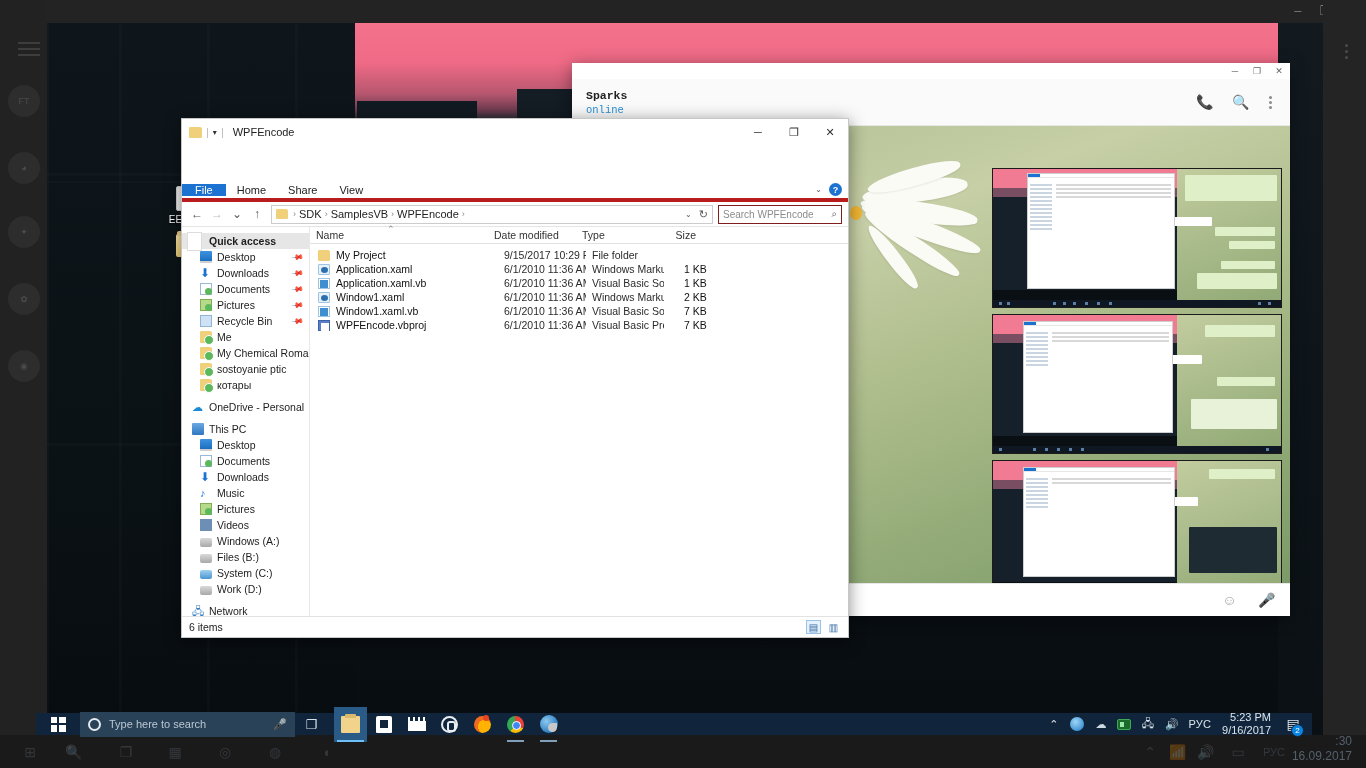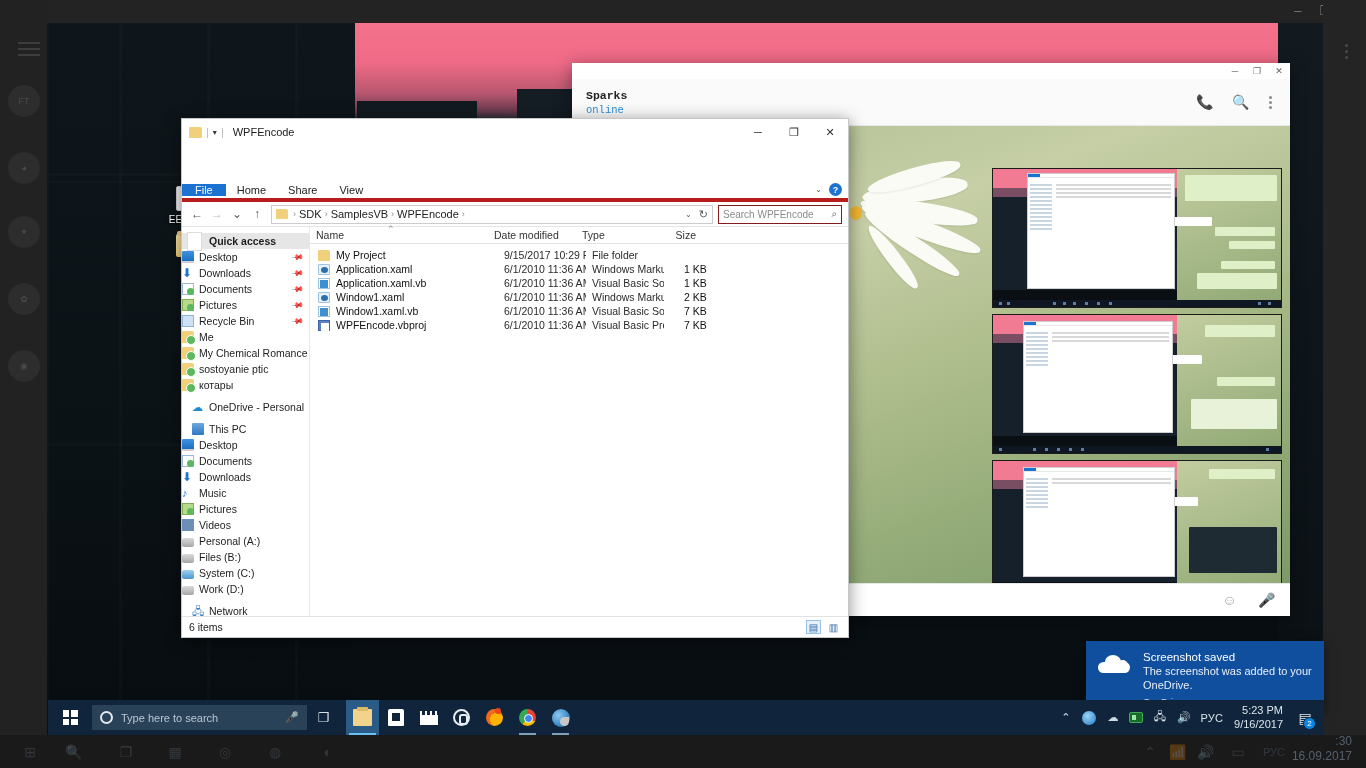--- a/index.html
+++ b/index.html
@@ -107,21 +107,21 @@
   .ex-search { width:124px; height:19px; border:1px solid #7f1d1d; display:flex; align-items:center;
      padding:0 4px; color:#8b8b8b; font-size:10px; }
   .ex-search .mag { margin-left:auto; color:#555; font-size:10px; }
 
   .ex-body { flex:1; display:flex; min-height:0; }
   .ex-nav { width:128px; background:#fff; border-right:1px solid #e8e8e8; overflow:hidden;
      font-size:10.5px; color:#1d1d1d; padding-top:6px; }
   .nv-row { height:16px; display:flex; align-items:center; padding-left:10px; gap:5px;
      white-space:nowrap; }
   .nv-row.sel { background:#e6e6e6; font-weight:bold; }
-  .nv-row.indent { padding-left:0; }
+  .nv-row.indent { padding-left:18px; }
   .nv-row .pin { margin-left:auto; margin-right:6px; color:#777; font-size:8px;
      transform:rotate(40deg); }
   .nv-ico { width:12px; height:12px; flex:0 0 12px; position:relative; }
   .i-star { color:#2a7fd4; font-size:11px; line-height:12px; }
   .i-desktop { background:linear-gradient(#3e93e0,#1c6fc0); border-radius:1px;
      border-bottom:2px solid #cfcfcf; }
   .i-dl { color:#1b72d0; font-size:12px; line-height:12px; }
   .i-doc { background:#fff; border:1px solid #9bb8d6; }
   .i-doc:after { content:""; position:absolute; right:-1px; bottom:-1px; width:7px; height:7px;
      background:#5cb85c; border-radius:50%; }
@@ -245,21 +245,21 @@
   .cloud:after { content:""; position:absolute; left:7px; bottom:5px; width:16px; height:13px;
      background:#fff; border-radius:50%; }
   .cloud .bump { position:absolute; left:19px; bottom:3px; width:11px; height:10px;
      background:#fff; border-radius:50%; }
   .toast-txt { flex:1; min-width:0; color:#fff; }
   .toast-title { font-size:11.5px; margin-bottom:2px; }
   .toast-body { font-size:11px; line-height:1.25; color:#e8eef6; }
   .toast-app { font-size:9.5px; color:#c6d6ea; margin-top:3px; }
 
   
-  #taskbar { position:absolute; left:48px; bottom:33px; width:1276px; height:35px;
+  #taskbar { position:absolute; left:36px; bottom:33px; width:1276px; height:22px;
      background:#10253b; display:flex; align-items:center; }
   .tb-start { width:44px; height:35px; display:flex; align-items:center; justify-content:center; }
   .winlogo { width:15px; height:15px; display:grid; grid-template-columns:1fr 1fr;
      grid-template-rows:1fr 1fr; gap:2px; }
   .winlogo i { background:#fff; display:block; }
   .tb-searchbox { width:215px; height:25px; background:#2a4257; display:flex; align-items:center;
      gap:8px; padding:0 8px; color:#b9c7d4; font-size:11px; }
   .tb-circle { width:13px; height:13px; border:2px solid #e4eaf0; border-radius:50%; flex:0 0 13px; }
   .tb-sb-right { margin-left:auto; display:flex; align-items:center; gap:2px; color:#9fb0c0;
      font-size:11px; }
@@ -685,21 +685,21 @@
         <div class="nv-row indent">
           <span class="nv-ico i-pic"></span>
           <span>Pictures</span>
         </div>
         <div class="nv-row indent">
           <span class="nv-ico i-video"></span>
           <span>Videos</span>
         </div>
         <div class="nv-row indent">
           <span class="nv-ico i-drive"></span>
-          <span>Personal (A:)</span>
+          <span>Windows (A:)</span>
         </div>
         <div class="nv-row indent">
           <span class="nv-ico i-drive"></span>
           <span>Files (B:)</span>
         </div>
         <div class="nv-row indent">
           <span class="nv-ico i-drive-sys"></span>
           <span>System (C:)</span>
         </div>
         <div class="nv-row indent">
@@ -770,32 +770,20 @@
 
     <div class="ex-status">
       <span>6 items</span>
       <span class="st-views">
         <span class="st-btn active">▤</span>
         <span class="st-btn">▥</span>
       </span>
     </div>
   </div>
 
-  <div id="toast">
-    <div class="toast-ico">
-      <span class="cloud">
-          <span class="bump"></span>
-        </span>
-    </div>
-    <div class="toast-txt">
-      <div class="toast-title">Screenshot saved</div>
-      <div class="toast-body">The screenshot was added to your OneDrive.</div>
-      <div class="toast-app">OneDrive</div>
-    </div>
-  </div>
 
   <div id="taskbar">
     <div class="tb-start">
       <span class="winlogo">
           <i></i>
           <i></i>
           <i></i>
           <i></i>
         </span>
     </div>

